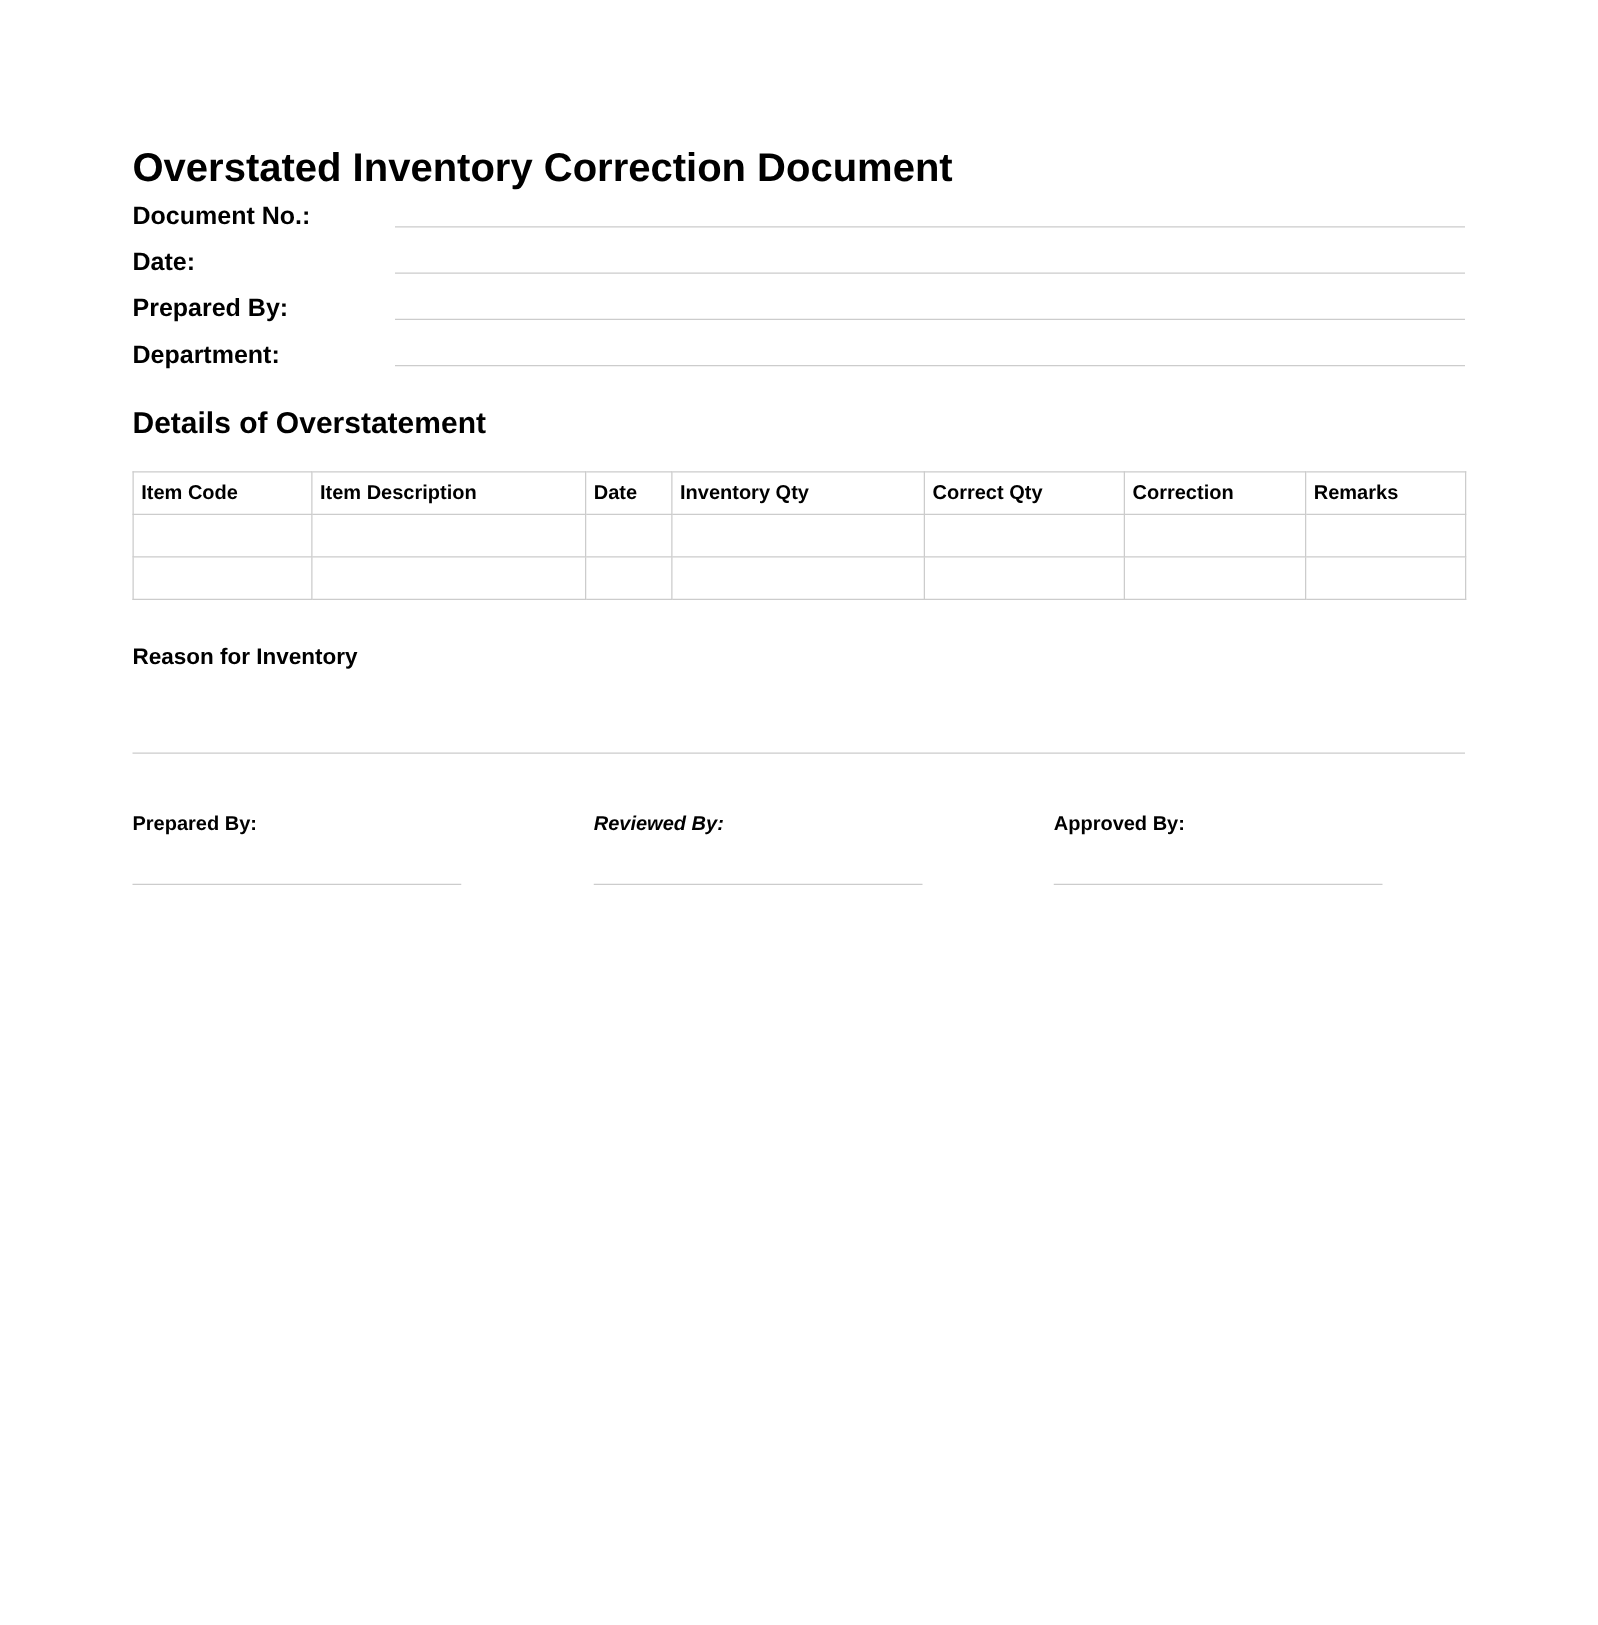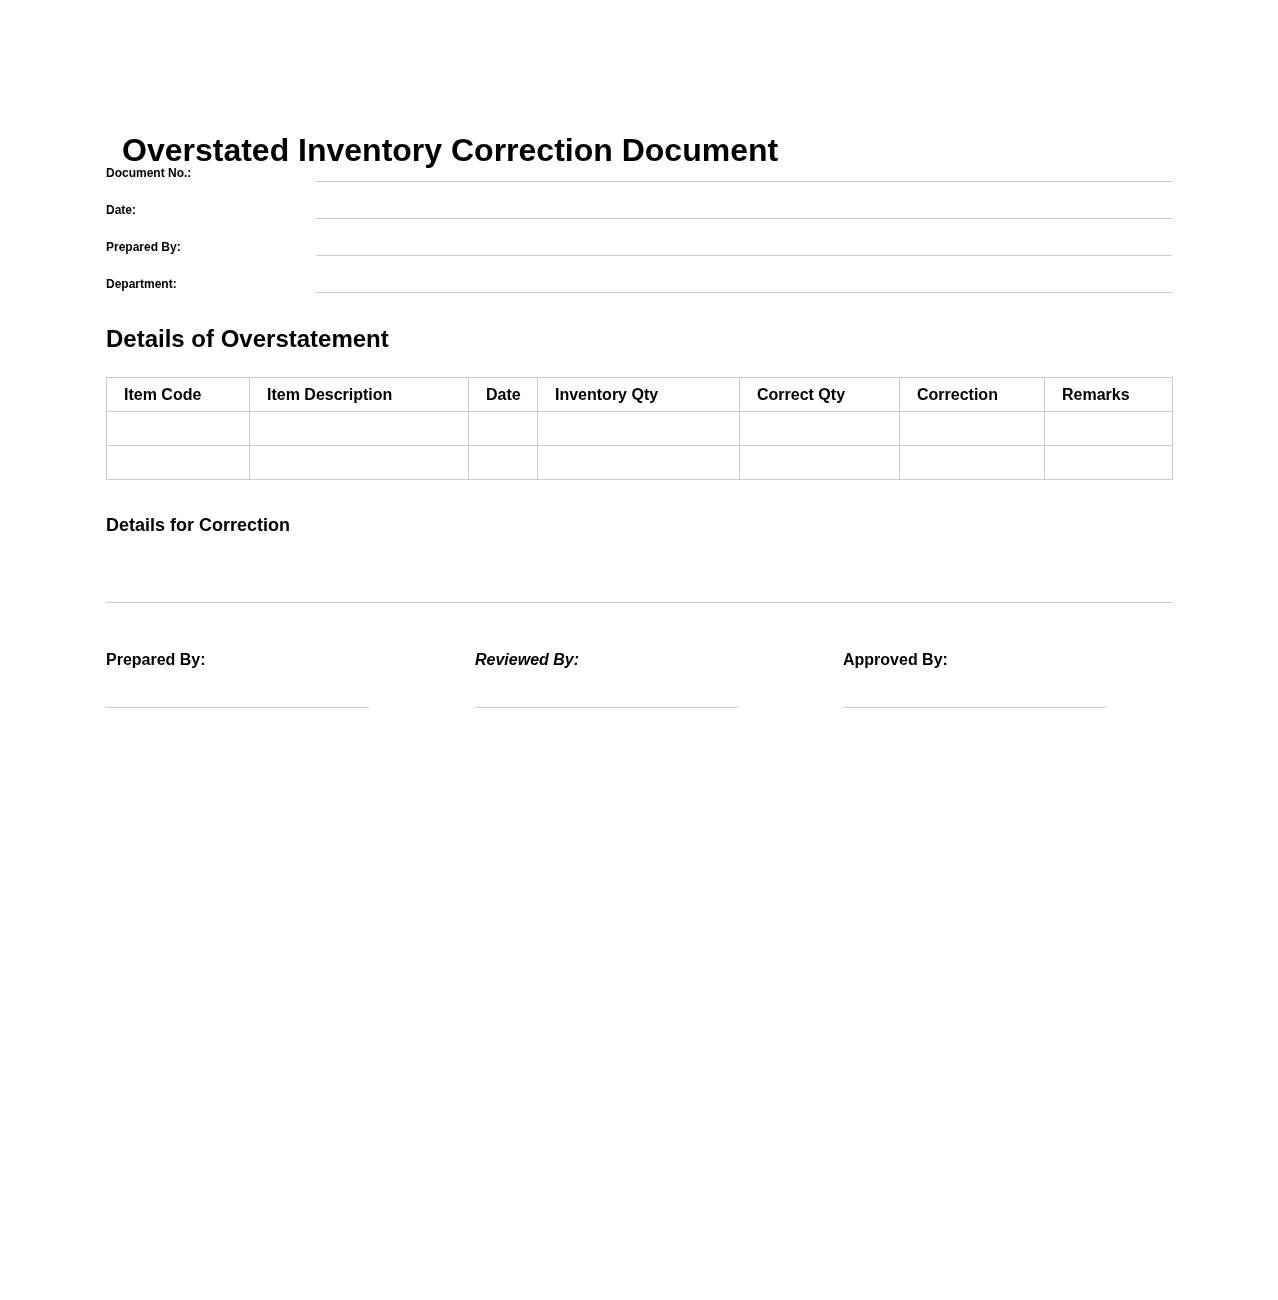--- a/index.html
+++ b/index.html
@@ -17,37 +17,37 @@
     .page {
       position: absolute;
       left: 106px;
       top: 0;
       width: 1066px;
     }
     .doc-title {
       position: absolute;
       top: 114px;
       left: 0;
-      margin: 16px;
+      margin: 0;
       font-size: 32px;
       font-weight: bold;
       line-height: 40px;
       white-space: nowrap;
     }
     .meta-row {
       position: absolute;
       left: 0;
       width: 1066px;
       height: 20px;
     }
     .meta-label {
       position: absolute;
       left: 0;
       top: 0;
-      font-size: 12px;
+      font-size: 20px;
       font-weight: bold;
       line-height: 20px;
       white-space: nowrap;
     }
     .meta-line {
       position: absolute;
       left: 210px;
       right: 0;
       top: 18px;
       height: 0;
@@ -68,21 +68,21 @@
       position: absolute;
       left: 0;
       top: 377px;
       width: 1066px;
       border-collapse: collapse;
       table-layout: fixed;
     }
     table.details th, table.details td {
       border: 1px solid #cccccc;
       height: 34px;
-      padding: 0 17px;
+      padding: 0 6px;
       text-align: left;
       vertical-align: middle;
       font-size: 16px;
       box-sizing: border-box;
     }
     table.details th {
       font-weight: bold;
     }
     .reason-title {
       position: absolute;
@@ -191,21 +191,21 @@
         <td></td>
         <td></td>
         <td></td>
         <td></td>
         <td></td>
         <td></td>
       </tr>
     </tbody>
   </table>
 
-  <h3 class="reason-title">Details for Correction</h3>
+  <h3 class="reason-title">Reason for Inventory</h3>
   <div class="reason-line"></div>
 
   <div class="sig-block" style="left:0;">
     <span class="sig-label">Prepared By:</span>
     <div class="sig-line"></div>
   </div>
 
   <div class="sig-block" style="left:369px;font-style:italic;">
     <span class="sig-label">Reviewed By:</span>
     <div class="sig-line"></div>

